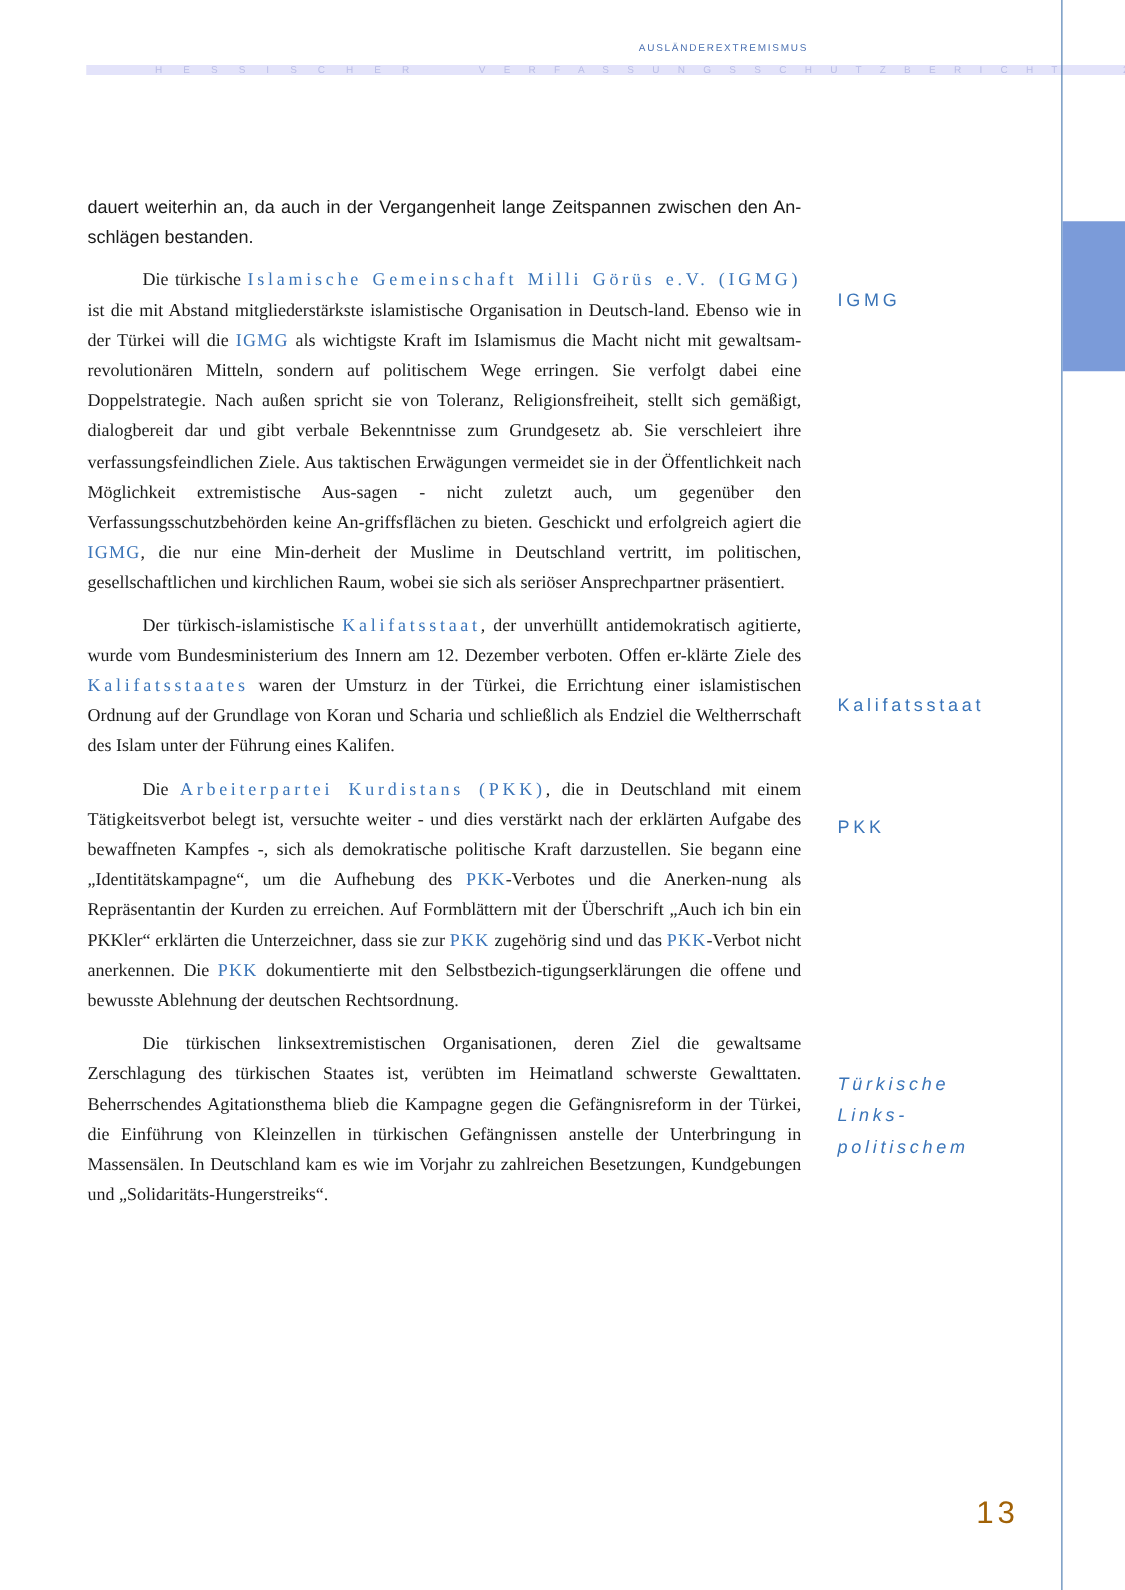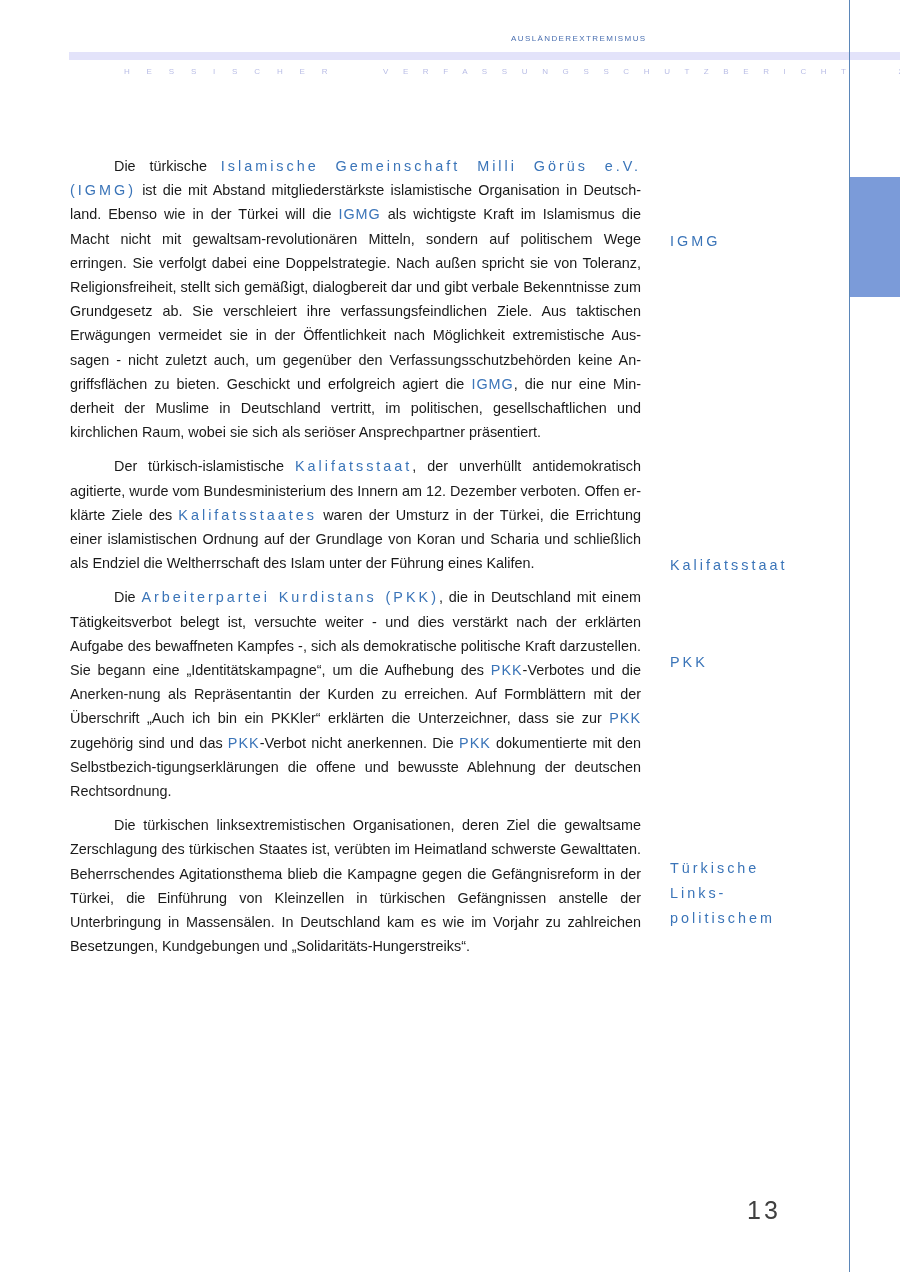--- a/index.html
+++ b/index.html
@@ -11,59 +11,62 @@
          background:#e3e3fa; }
   .header-band-text { position:absolute; top:51px; left:108px; font-size:8px;
          color:#b9bde6; letter-spacing:0; white-space:nowrap; }
   .header-band-text span { display:inline-block;padding-left:16px; }
   .vline { position:absolute; top:0; left:849px; width:1px; height:1272px; background:#5b86b8; }
   .tab-box { position:absolute; top:177px; left:850px; width:50px; height:120px; background:#7b9bd9; }
 
   .body-text { position:absolute; left:70px; top:154px; width:571px;
          font-size:14.4px; line-height:24.2px; text-align:justify; color:#1a1a1a; }
   .body-text p { margin:0 0 10px 0; hyphens:manual; }
-  .body-text p.indent { text-indent:44px; }
+  .body-text p.indent { text-indent:44px;font-family:Liberation Serif, serif; }
   .hl { color:#3a74b8; letter-spacing:3px; }
   .hl-s { color:#3a74b8; letter-spacing:1px; }
 
   .margin-note { position:absolute; left:670px; font-size:14.4px; line-height:25px;
          color:#3a74b8; letter-spacing:3px; }
-  .page-number { position:absolute; left:747px; top:1196px; font-size:25px;
-         color:#404040; letter-spacing:3px; }
+  .page-number { position:absolute; left:781px; top:1196px; font-size:25px;
+         color:#a16207; letter-spacing:3px; }
 </style>
 </head>
 <body>
 
 <div class="section-label">AUSLÄNDEREXTREMISMUS</div>
 <div class="header-band"></div>
 <div class="header-band-text">
   <span style="letter-spacing:7.3px;">H E S S I S C H E R</span>
-  <span style="letter-spacing:6.2px;margin-left:30px;margin-top:16px;">V E R F A S S U N G S S C H U T Z B E R I C H T</span>
+  <span style="letter-spacing:6.2px;margin-left:30px;">V E R F A S S U N G S S C H U T Z B E R I C H T</span>
   <span style="letter-spacing:8px;margin-left:28px;">2 0 0 1</span>
 </div>
 <div class="vline"></div>
 <div class="tab-box"></div>
 
 <div class="body-text">
+  <p>
+    <span>dauert weiterhin an, da auch in der Vergangenheit lange Zeitspannen zwischen den An-schlägen bestanden.</span>
+  </p>
   <p class="indent">
     <span>Die türkische </span><span class="hl">Islamische Gemeinschaft Milli Görüs e.V. (IGMG)</span><span> ist die mit Abstand mitgliederstärkste islamistische Organisation in Deutsch-land. Ebenso wie in der Türkei will die </span><span class="hl-s">IGMG</span><span> als wichtigste Kraft im Islamismus die Macht nicht mit gewaltsam-revolutionären Mitteln, sondern auf politischem Wege erringen. Sie verfolgt dabei eine Doppelstrategie. Nach außen spricht sie von Toleranz, Religionsfreiheit, stellt sich gemäßigt, dialogbereit dar und gibt verbale Bekenntnisse zum Grundgesetz ab. Sie verschleiert ihre verfassungsfeindlichen Ziele. Aus taktischen Erwägungen vermeidet sie in der Öffentlichkeit nach Möglichkeit extremistische Aus-sagen - nicht zuletzt auch, um gegenüber den Verfassungsschutzbehörden keine An-griffsflächen zu bieten. Geschickt und erfolgreich agiert die </span><span class="hl-s">IGMG</span><span>, die nur eine Min-derheit der Muslime in Deutschland vertritt, im politischen, gesellschaftlichen und kirchlichen Raum, wobei sie sich als seriöser Ansprechpartner präsentiert.</span>
   </p>
   <p class="indent">
     <span>Der türkisch-islamistische </span><span class="hl">Kalifatsstaat</span><span>, der unverhüllt antidemokratisch agitierte, wurde vom Bundesministerium des Innern am 12. Dezember verboten. Offen er-klärte Ziele des </span><span class="hl">Kalifatsstaates</span><span> waren der Umsturz in der Türkei, die Errichtung einer islamistischen Ordnung auf der Grundlage von Koran und Scharia und schließlich als Endziel die Weltherrschaft des Islam unter der Führung eines Kalifen.</span>
   </p>
   <p class="indent">
     <span>Die </span><span class="hl">Arbeiterpartei Kurdistans (PKK)</span><span>, die in Deutschland mit einem Tätigkeitsverbot belegt ist, versuchte weiter - und dies verstärkt nach der erklärten Aufgabe des bewaffneten Kampfes -, sich als demokratische politische Kraft darzustellen. Sie begann eine „Identitätskampagne“, um die Aufhebung des </span><span class="hl-s">PKK</span><span>-Verbotes und die Anerken-nung als Repräsentantin der Kurden zu erreichen. Auf Formblättern mit der Überschrift „Auch ich bin ein PKKler“ erklärten die Unterzeichner, dass sie zur </span><span class="hl-s">PKK</span><span> zugehörig sind und das </span><span class="hl-s">PKK</span><span>-Verbot nicht anerkennen. Die </span><span class="hl-s">PKK</span><span> dokumentierte mit den Selbstbezich-tigungserklärungen die offene und bewusste Ablehnung der deutschen Rechtsordnung.</span>
   </p>
   <p class="indent">
     <span>Die türkischen linksextremistischen Organisationen, deren Ziel die gewaltsame Zerschlagung des türkischen Staates ist, verübten im Heimatland schwerste Gewalttaten. Beherrschendes Agitationsthema blieb die Kampagne gegen die Gefängnisreform in der Türkei, die Einführung von Kleinzellen in türkischen Gefängnissen anstelle der Unterbringung in Massensälen. In Deutschland kam es wie im Vorjahr zu zahlreichen Besetzungen, Kundgebungen und „Solidaritäts-Hungerstreiks“.</span>
   </p>
 </div>
 
 <div class="margin-note" style="top:229px;">IGMG</div>
 <div class="margin-note" style="top:553px;">Kalifatsstaat</div>
 <div class="margin-note" style="top:650px;">PKK</div>
-<div class="margin-note" style="top:856px;">
+<div class="margin-note" style="top:856px;font-style:italic;">
   <div>Türkische</div>
   <div>Links-</div>
   <div>politischem</div>
 </div>
 
 <div class="page-number">13</div>
 
 </body></html>

